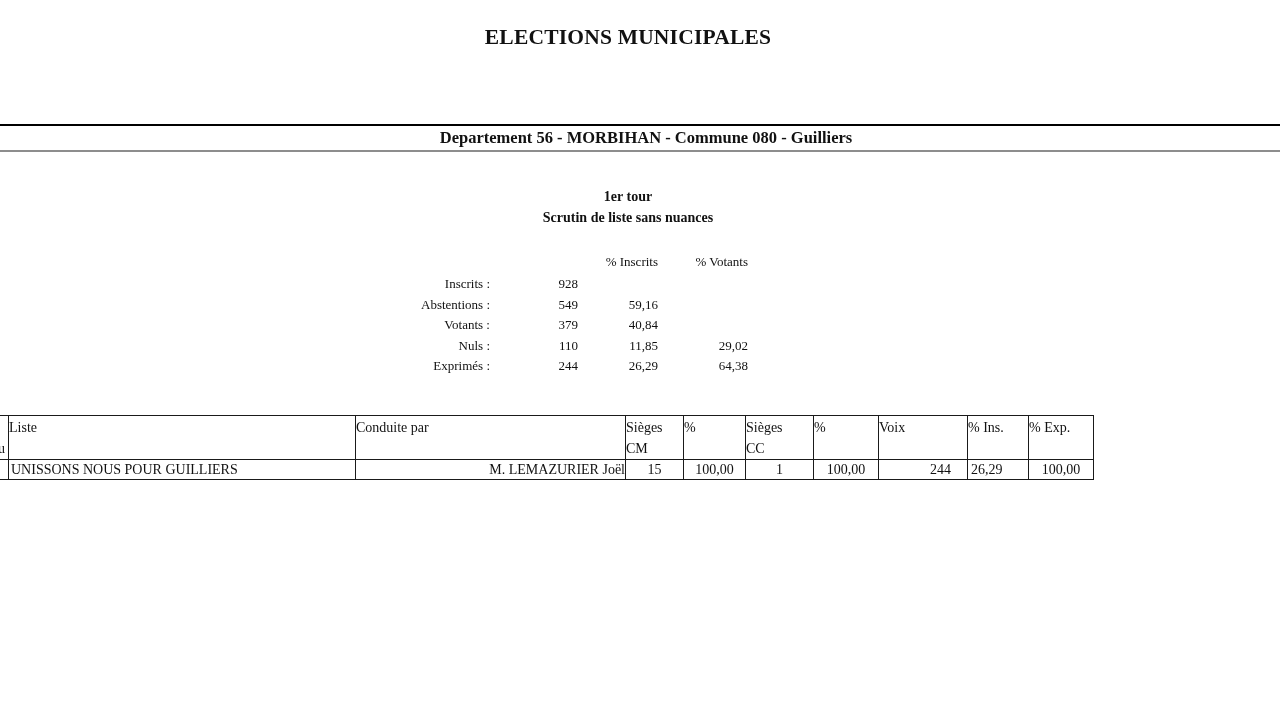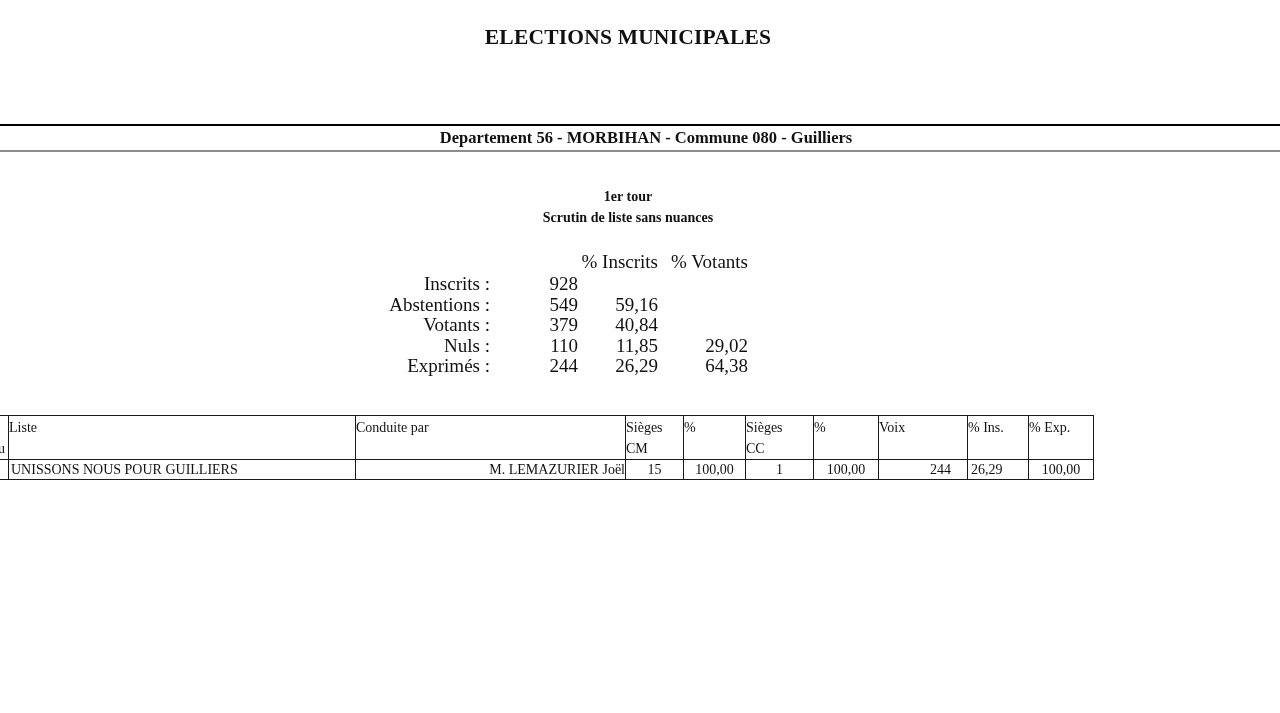--- a/index.html
+++ b/index.html
@@ -44,21 +44,21 @@
     position: absolute; top: 174px; left: 0; width: 1256px;
     text-align: center; font-weight: bold;
     font-size: 14px; line-height: 20.5px; margin-top: 13px;
   }
 
   
   .summary { position: absolute; left: 330px; top: 252px; }
   .summary table { border-collapse: collapse; table-layout: fixed; }
   .summary td, .summary th {
     padding: 0; margin: 12px;
-    font-size: 19px; font-weight: normal;
+    font-size: 13px; font-weight: normal;
     line-height: 20.4px; height: 20.4px;
     text-align: right; white-space: nowrap;
     vertical-align: bottom;
   }
   .summary .c-label { width: 160px; }
   .summary .c-count { width: 88px; text-align: right; }
   .summary .c-pins  { width: 80px; }
   .summary .c-pvot  { width: 90px; }
   .summary tr.first-data td { padding-top: 2px; }
 

